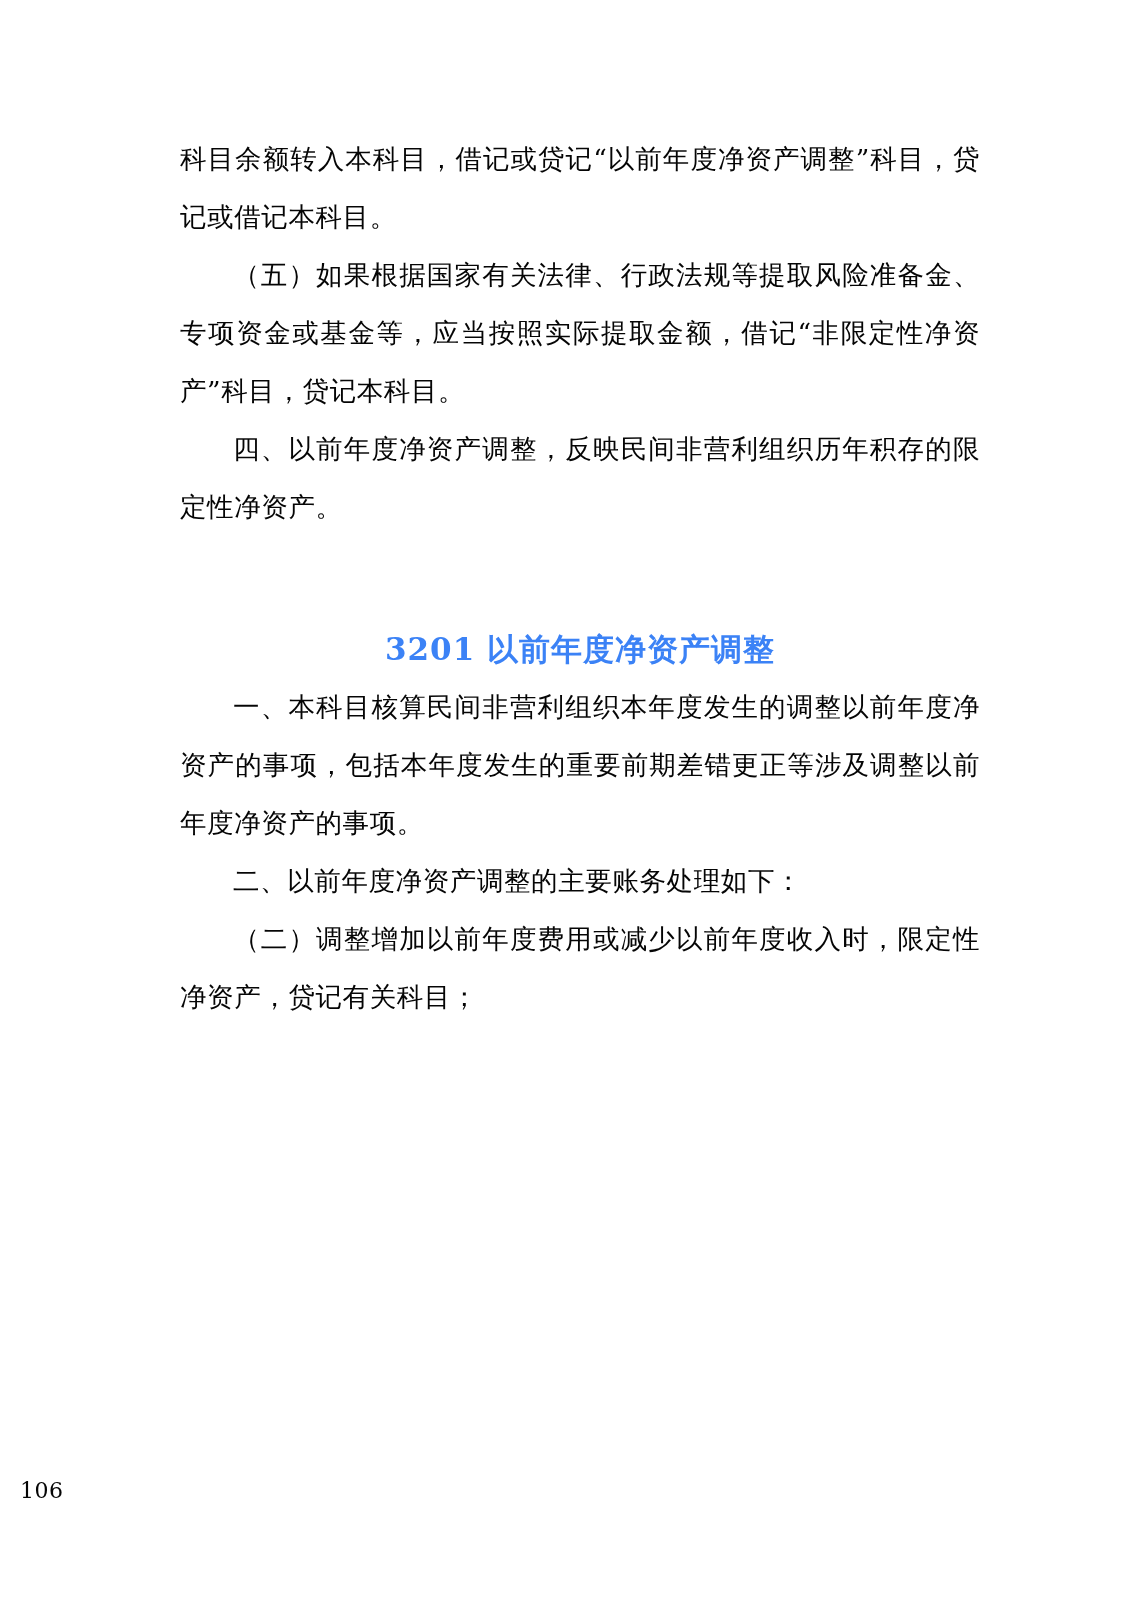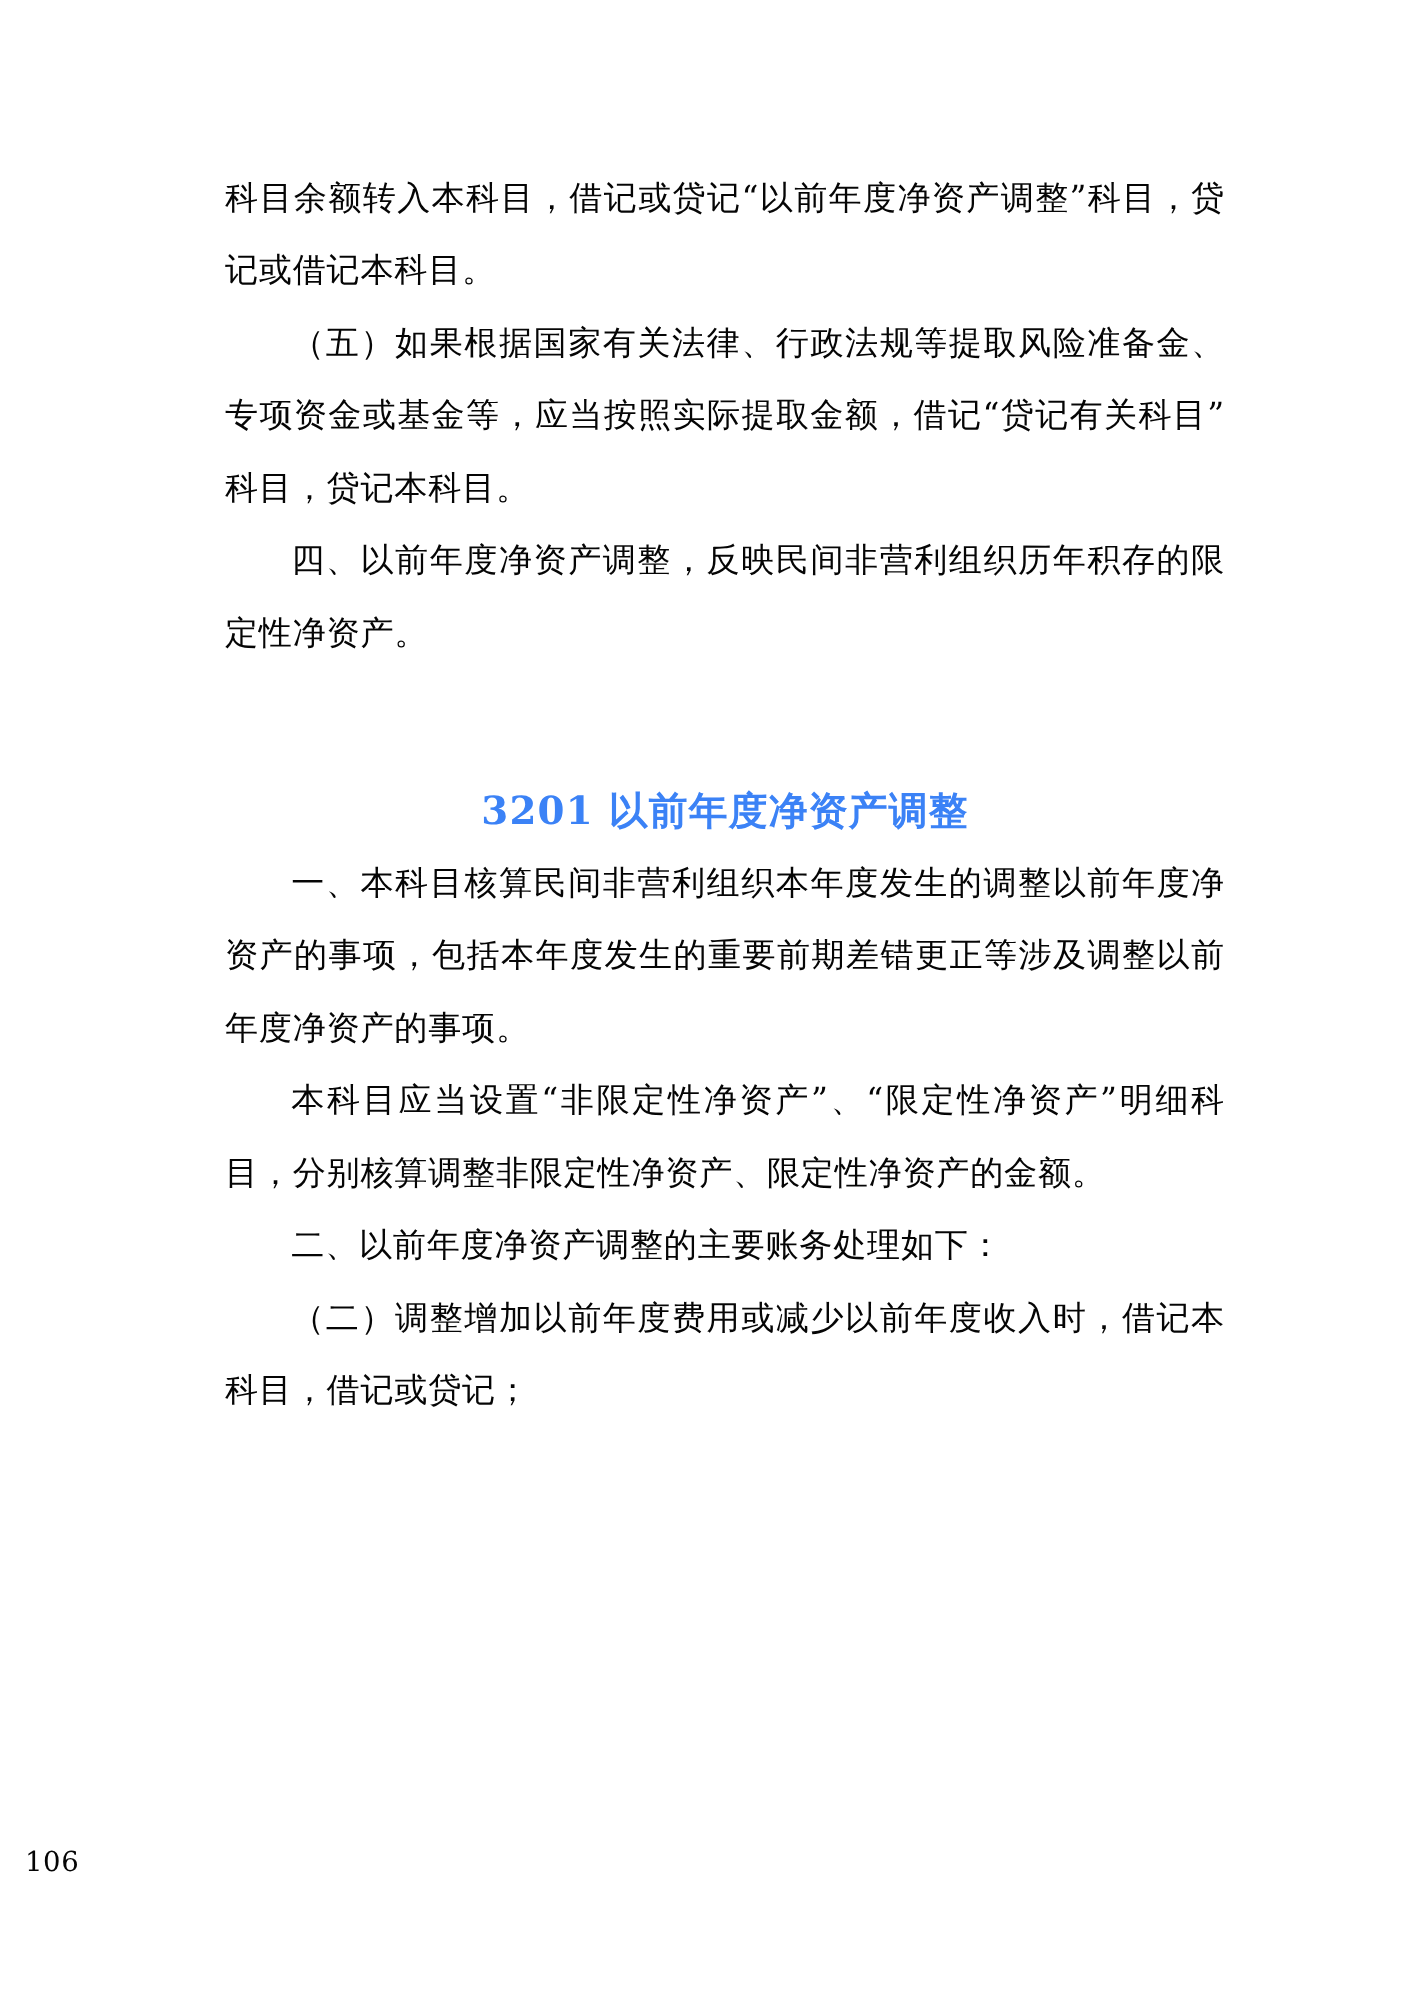--- a/index.html
+++ b/index.html
@@ -61,34 +61,33 @@
 </head>
 <body>
 
 <div class="page">
 
   <div class="content">
 
     <p class="para">科目余额转入本科目，借记或贷记“以前年度净资产调整”科目，贷记或借记本科目。</p>
 
 
-    <p class="para indent">（五）如果根据国家有关法律、行政法规等提取风险准备金、专项资金或基金等，应当按照实际提取金额，借记“贷记有关科目”科目，贷记本科目。</p>
+    <p class="para indent">（五）如果根据国家有关法律、行政法规等提取风险准备金、专项资金或基金等，应当按照实际提取金额，借记“非限定性净资产”科目，贷记本科目。</p>
 
     <p class="para indent">四、以前年度净资产调整，反映民间非营利组织历年积存的限定性净资产。</p>
 
     <div class="spacer-block"></div>
 
     <h2 class="section-title">3201 以前年度净资产调整</h2>
 
     <p class="para indent">一、本科目核算民间非营利组织本年度发生的调整以前年度净资产的事项，包括本年度发生的重要前期差错更正等涉及调整以前年度净资产的事项。</p>
 
-    <p class="para indent">本科目应当设置“非限定性净资产”、“限定性净资产”明细科目，分别核算调整非限定性净资产、限定性净资产的金额。</p>
 
     <p class="para indent">二、以前年度净资产调整的主要账务处理如下：</p>
 
 
-    <p class="para indent">（二）调整增加以前年度费用或减少以前年度收入时，借记本科目，借记或贷记；</p>
+    <p class="para indent">（二）调整增加以前年度费用或减少以前年度收入时，限定性净资产，贷记有关科目；</p>
 
   </div>
 
   <div class="page-number">106</div>
 
 </div>
 
 </body></html>

